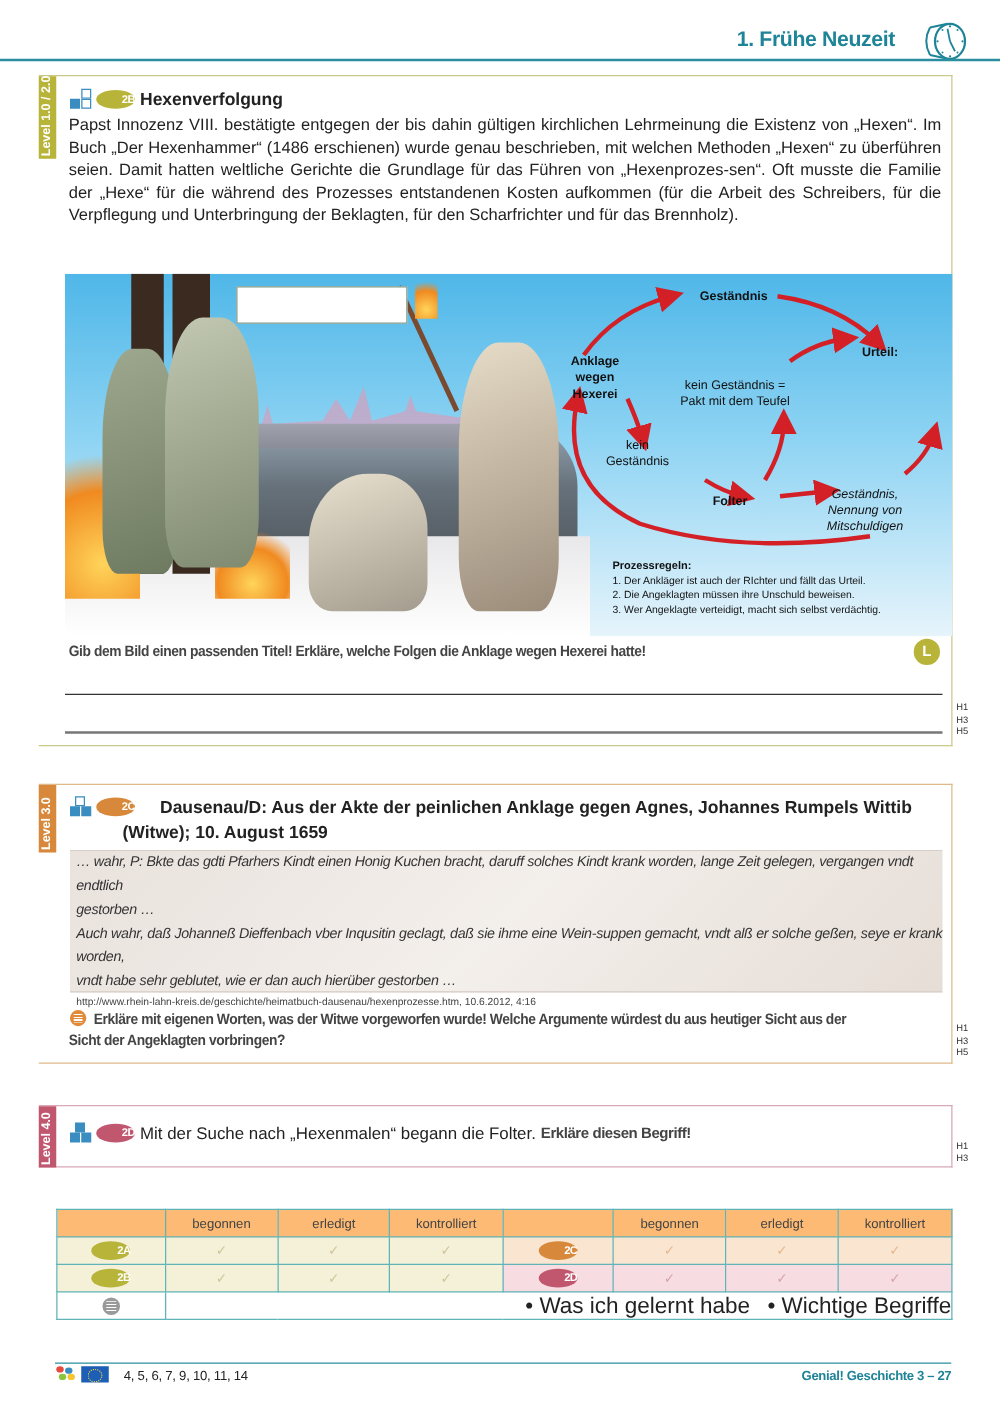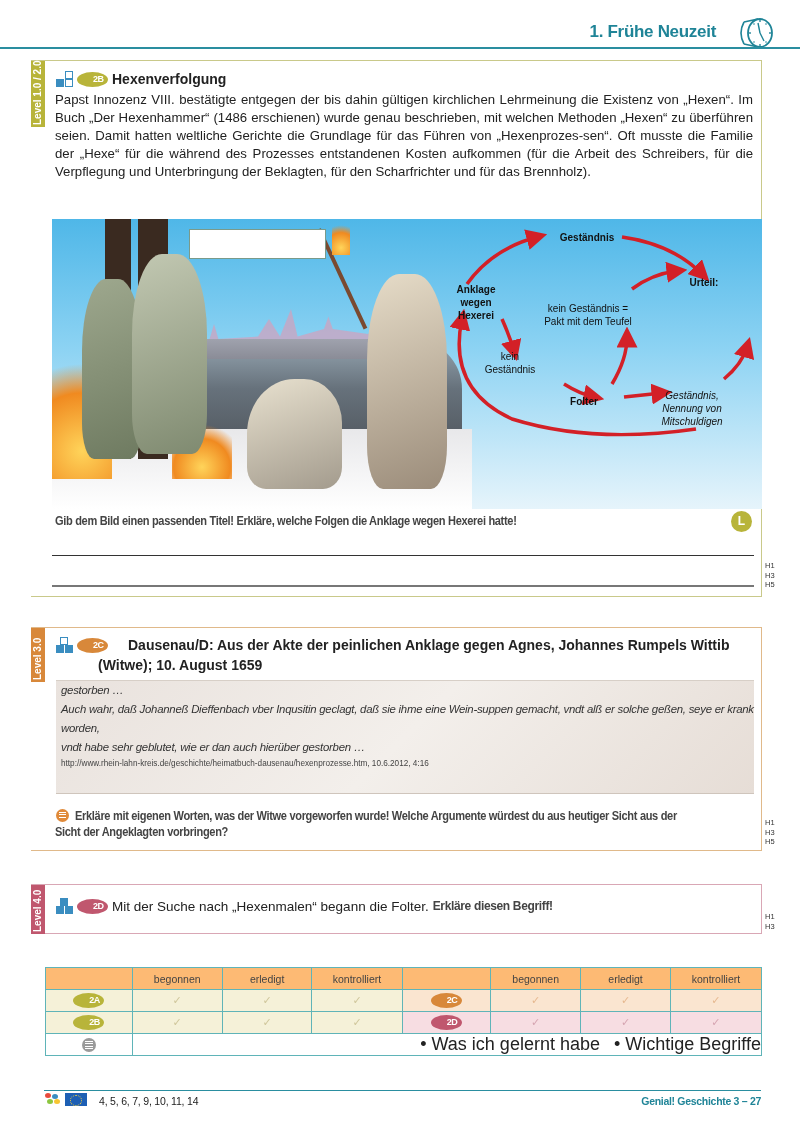--- a/index.html
+++ b/index.html
@@ -8,21 +8,21 @@
 
   
   .header-title { position:absolute; right:84px; top:22px; font-size:17px; font-weight:bold; color:#1f8497; letter-spacing:-0.3px; }
   .header-line { position:absolute; left:0; right:0; top:47px; height:1.5px; background:#2a8ea0; }
   .clock { position:absolute; left:736px; top:16px; width:40px; height:34px; }
 
   
   .box { position:absolute; border:1.2px solid #c9c98a; background:#fff; }
   .box-lvl { position:absolute; left:0; top:0; width:14px; color:#fff; font-size:10px; font-weight:bold; }
   .lvl-text { position:absolute; transform:rotate(-90deg); transform-origin:left top; white-space:nowrap; }
-  .tag-badge { display:inline-block; width:15px; height:15px; border-radius:50%; color:#fff; font-size:9px; font-weight:bold; text-align:left; line-height:15px; vertical-align:middle; font-family:"Liberation Sans Narrow","Liberation Sans", sans-serif; letter-spacing:-0.5px;padding-left:16px; }
+  .tag-badge { display:inline-block; width:15px; height:15px; border-radius:50%; color:#fff; font-size:9px; font-weight:bold; text-align:right; line-height:15px; vertical-align:middle; font-family:"Liberation Sans Narrow","Liberation Sans", sans-serif; letter-spacing:-0.5px;padding-left:16px; }
   .cubes { display:inline-block; position:relative; width:18px; height:16px; vertical-align:middle; margin-right:3px; }
   .cubes span { position:absolute; width:8px; height:8px; box-sizing:border-box; }
 
   .heading { font-weight:bold; font-size:14px; }
   .body-text { font-size:13.2px; line-height:18px; text-align:justify; color:#222; }
 
   .task { font-family:"Liberation Sans", sans-serif; font-weight:bold; font-size:12px; color:#444; letter-spacing:-0.35px; transform:scaleX(0.92); transform-origin:left; white-space:nowrap; }
   .hmarks { position:absolute; left:765px; font-size:7.5px; color:#333; line-height:9.5px; }
 
   
@@ -142,20 +142,26 @@
       <path d="M644 210 Q540 225 460 200 Q395 170 410 100"></path>
     </g>
   </svg>
   <div class="diag b" style="left:393px; top:64px; width:62px;">Anklage wegen Hexerei</div>
   <div class="diag b" style="left:495px; top:12px; width:80px;">Geständnis</div>
   <div class="diag" style="left:428px; top:131px; width:60px;">kein Geständnis</div>
   <div class="diag b" style="left:512px; top:176px; width:40px;">Folter</div>
   <div class="diag" style="left:488px; top:83px; width:96px;">kein Geständnis = Pakt mit dem Teufel</div>
   <div class="diag b" style="left:622px; top:57px; width:60px;">Urteil:</div>
   <div class="diag" style="left:600px; top:170px; width:80px;font-style:italic;">Geständnis, Nennung von Mitschuldigen</div>
+  <div class="rules">
+    <b>Prozessregeln:</b><br>
+    <span>1. Der Ankläger ist auch der RIchter und fällt das Urteil.</span><br>
+    <span>2. Die Angeklagten müssen ihre Unschuld beweisen.</span><br>
+    <span>3. Wer Angeklagte verteidigt, macht sich selbst verdächtig.</span>
+  </div>
 </div>
 
 <div class="abs task" style="left:55px; top:514px;">Gib dem Bild einen passenden Titel! Erkläre, welche Folgen die Anklage wegen Hexerei hatte!</div>
 <div class="L-badge">L</div>
 <div class="answer-line" style="top:555px;"></div>
 <div class="answer-line" style="top:585px; background:#777; height:1.5px;"></div>
 <div class="hmarks" style="top:561px;">
   <div>H1</div>
     <div>H3</div>
     <div>H5</div>
@@ -170,20 +176,21 @@
   <span class="cubes">
     <span style="left:4px; top:0; border:1.3px solid #3a8dc0; background:#fff;"></span>
     <span style="left:0; top:8px; background:#3a8dc0;"></span>
     <span style="left:9px; top:8px; background:#3a8dc0;"></span>
   </span>
   <span class="tag-badge" style="background:#d8883a;">2C</span>
   <span class="heading" style="margin-left:20px;">Dausenau/D: Aus der Akte der peinlichen Anklage gegen Agnes, Johannes Rumpels Wittib</span>
 </div>
 <div class="abs heading" style="left:98px; top:657px;">(Witwe); 10. August 1659</div>
 <div class="quote">
+  <p>… wahr, P: Bkte das gdti Pfarhers Kindt einen Honig Kuchen bracht, daruff solches Kindt krank worden, lange Zeit gelegen, vergangen vndt endtlich</p>
   <p>gestorben …</p>
   <p>Auch wahr, daß Johanneß Dieffenbach vber Inqusitin geclagt, daß sie ihme eine Wein-suppen gemacht, vndt alß er solche geßen, seye er krank worden,</p>
   <p>vndt habe sehr geblutet, wie er dan auch hierüber gestorben …</p>
   <div class="src">http://www.rhein-lahn-kreis.de/geschichte/heimatbuch-dausenau/hexenprozesse.htm, 10.6.2012, 4:16</div>
 </div>
 <div class="abs" style="left:56px; top:806px;">
   <span style="display:inline-block; width:13px; height:13px; border-radius:50%; background:#e08a3a; vertical-align:middle; position:relative; margin-right:2px;">
     <span style="position:absolute; left:3px; top:3px; width:7px; height:7px; background:repeating-linear-gradient(180deg,#fff 0 1px,transparent 1px 2.3px);"></span>
   </span>
   <span class="task" style="display:inline-block; vertical-align:middle;">Erkläre mit eigenen Worten, was der Witwe vorgeworfen wurde! Welche Argumente würdest du aus heutiger Sicht aus der</span>

